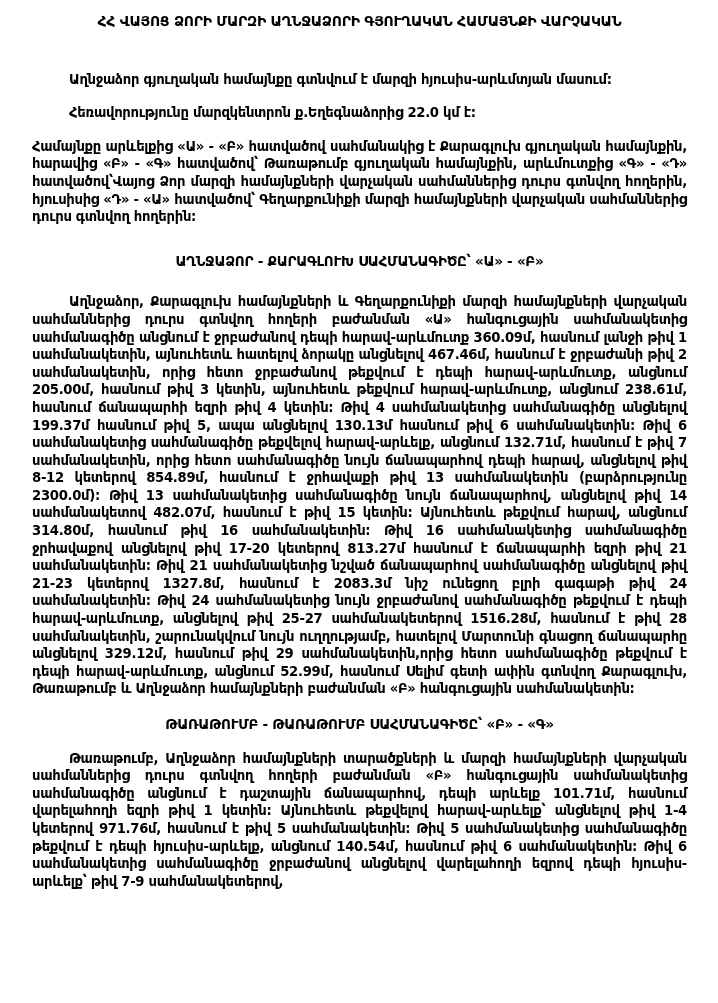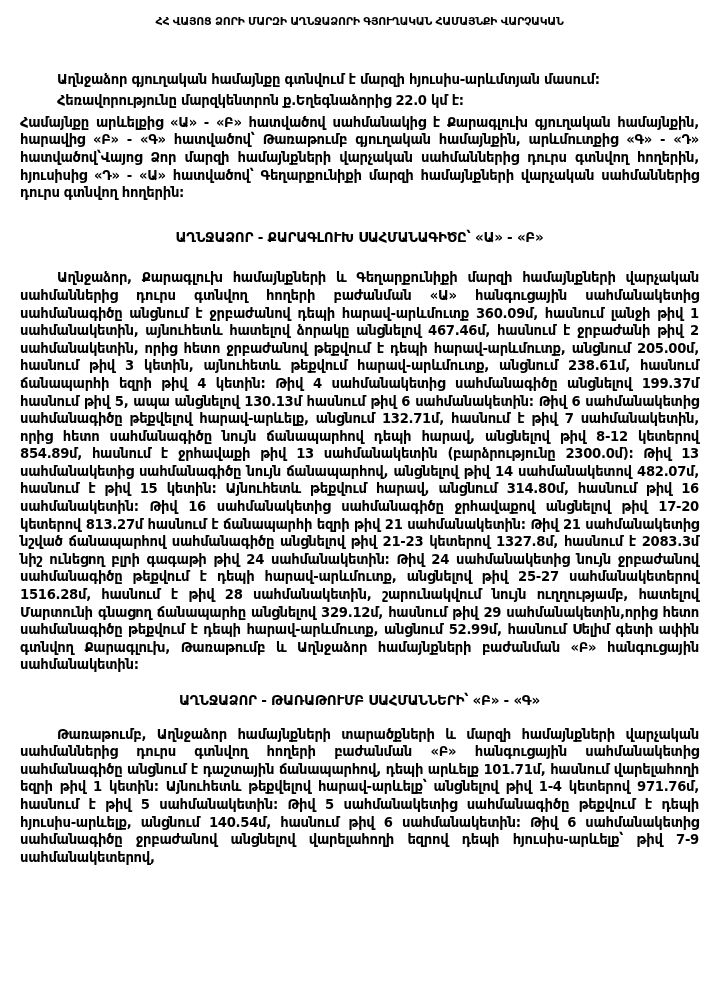--- a/index.html
+++ b/index.html
@@ -19,26 +19,26 @@
     box-sizing: border-box;
     width: 718px;
     height: 1003px;
     padding: 13px 15px 0 16px;
     font-size: 13.2px;
     line-height: 17.6px;
     letter-spacing: -0.3px;
   }
   .doc-title {
     text-align: center;
-    font-size: 11px;
+    font-size: 14px;
     margin: 0 0 40px 0;
   }
   .doc-title span { display: block; }
   p {
-    margin: 4px;
+    margin: 16px;
     text-align: justify;
   }
   .indent { text-indent: 37px; }
   .section-heading {
     text-align: center;
     font-size: 13.6px;
     margin: 27px 0 23px 0;
   }
   .section-heading.second {
     margin: 18px 0 16px 0;
@@ -57,17 +57,17 @@
 
   <p class="indent">Հեռավորությունը մարզկենտրոն ք.Եղեգնաձորից 22.0 կմ է:</p>
 
   <p>Համայնքը արևելքից «Ա» - «Բ» հատվածով սահմանակից է Քարագլուխ գյուղական համայնքին, հարավից «Բ» - «Գ» հատվածով՝ Թառաթումբ գյուղական համայնքին, արևմուտքից «Գ» - «Դ» հատվածով՝Վայոց Ձոր մարզի համայնքների վարչական սահմաններից դուրս գտնվող հողերին, հյուսիսից «Դ» - «Ա» հատվածով՝ Գեղարքունիքի մարզի համայնքների վարչական սահմաններից դուրս գտնվող հողերին:</p>
 
   <h2 class="section-heading">ԱՂՆՋԱՁՈՐ - ՔԱՐԱԳԼՈՒԽ ՍԱՀՄԱՆԱԳԻԾԸ՝ «Ա» - «Բ»</h2>
 
   <p class="indent">Աղնջաձոր, Քարագլուխ համայնքների և Գեղարքունիքի մարզի համայնքների վարչական սահմաններից դուրս գտնվող հողերի բաժանման «Ա» հանգուցային սահմանակետից սահմանագիծը անցնում է ջրբաժանով դեպի հարավ-արևմուտք 360.09մ, հասնում լանջի թիվ 1 սահմանակետին, այնուհետև հատելով ձորակը անցնելով 467.46մ, հասնում է ջրբաժանի թիվ 2 սահմանակետին, որից հետո ջրբաժանով թեքվում է դեպի հարավ-արևմուտք, անցնում 205.00մ, հասնում թիվ 3 կետին, այնուհետև թեքվում հարավ-արևմուտք, անցնում 238.61մ, հասնում ճանապարհի եզրի թիվ 4 կետին: Թիվ 4 սահմանակետից սահմանագիծը անցնելով 199.37մ հասնում թիվ 5, ապա անցնելով 130.13մ հասնում թիվ 6 սահմանակետին: Թիվ 6 սահմանակետից սահմանագիծը թեքվելով հարավ-արևելք, անցնում 132.71մ, հասնում է թիվ 7 սահմանակետին, որից հետո սահմանագիծը նույն ճանապարհով դեպի հարավ, անցնելով թիվ 8-12 կետերով 854.89մ, հասնում է ջրհավաքի թիվ 13 սահմանակետին (բարձրությունը 2300.0մ): Թիվ 13 սահմանակետից սահմանագիծը նույն ճանապարհով, անցնելով թիվ 14 սահմանակետով 482.07մ, հասնում է թիվ 15 կետին: Այնուհետև թեքվում հարավ, անցնում 314.80մ, հասնում թիվ 16 սահմանակետին: Թիվ 16 սահմանակետից սահմանագիծը ջրհավաքով անցնելով թիվ 17-20 կետերով 813.27մ հասնում է ճանապարհի եզրի թիվ 21 սահմանակետին: Թիվ 21 սահմանակետից նշված ճանապարհով սահմանագիծը անցնելով թիվ 21-23 կետերով 1327.8մ, հասնում է 2083.3մ նիշ ունեցող բլրի գագաթի թիվ 24 սահմանակետին: Թիվ 24 սահմանակետից նույն ջրբաժանով սահմանագիծը թեքվում է դեպի հարավ-արևմուտք, անցնելով թիվ 25-27 սահմանակետերով 1516.28մ, հասնում է թիվ 28 սահմանակետին, շարունակվում նույն ուղղությամբ, հատելով Մարտունի գնացող ճանապարհը անցնելով 329.12մ, հասնում թիվ 29 սահմանակետին,որից հետո սահմանագիծը թեքվում է դեպի հարավ-արևմուտք, անցնում 52.99մ, հասնում Սելիմ գետի ափին գտնվող Քարագլուխ, Թառաթումբ և Աղնջաձոր համայնքների բաժանման «Բ» հանգուցային սահմանակետին:</p>
 
 
-  <h2 class="section-heading second">ԱՂՆՋԱՁՈՐ - ԹԱՌԱԹՈՒՄԲ ՍԱՀՄԱՆՆԵՐԻ՝ «Բ» - «Գ»</h2>
+  <h2 class="section-heading second">ԹԱՌԱԹՈՒՄԲ - ԹԱՌԱԹՈՒՄԲ ՍԱՀՄԱՆԱԳԻԾԸ՝ «Բ» - «Գ»</h2>
 
   <p class="indent">Թառաթումբ, Աղնջաձոր համայնքների տարածքների և մարզի համայնքների վարչական սահմաններից դուրս գտնվող հողերի բաժանման «Բ» հանգուցային սահմանակետից սահմանագիծը անցնում է դաշտային ճանապարհով, դեպի արևելք 101.71մ, հասնում վարելահողի եզրի թիվ 1 կետին: Այնուհետև թեքվելով հարավ-արևելք՝ անցնելով թիվ 1-4 կետերով 971.76մ, հասնում է թիվ 5 սահմանակետին: Թիվ 5 սահմանակետից սահմանագիծը թեքվում է դեպի հյուսիս-արևելք, անցնում 140.54մ, հասնում թիվ 6 սահմանակետին: Թիվ 6 սահմանակետից սահմանագիծը ջրբաժանով անցնելով վարելահողի եզրով դեպի հյուսիս-արևելք՝ թիվ 7-9 սահմանակետերով,</p>
 
 </div>
 
 </body></html>

